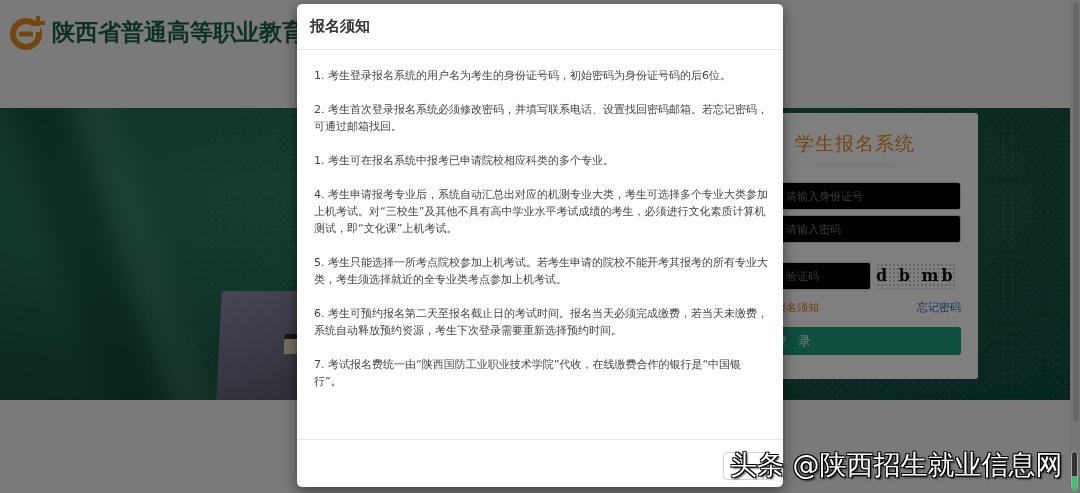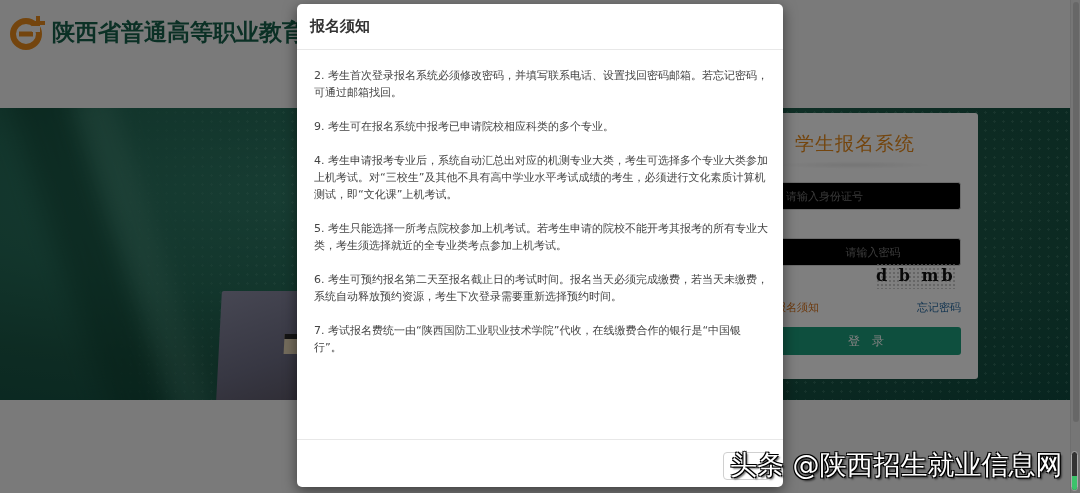--- a/index.html
+++ b/index.html
@@ -21,27 +21,27 @@
     background-image: radial-gradient(rgba(180,230,210,0.25) 1px, transparent 1.4px); background-size: 9px 9px; opacity: 0.6;
     -webkit-mask-image: linear-gradient(to right, transparent 10%, #000 30%, #000 100%); mask-image: linear-gradient(to right, transparent 10%, #000 30%, #000 100%); }
   .laptop { position: absolute; left: 219px; top: 183px; width: 110px; height: 110px; background: linear-gradient(160deg, #8d8ea6, #6f6f86 60%, #5c5766); transform: skewX(-3deg); border-top-left-radius: 2px; }
   .laptop .sticker { position: absolute; left: 65px; top: 43px; width: 14px; height: 20px; background: #e8d8b8; border-top: 5px solid #2b2b2b; }
 
   .login-card { position: absolute; left: 735px; top: 113px; width: 243px; height: 266px; background: #ffffff; border-radius: 3px; }
   .login-title { position: absolute; left: 60px; top: 18px; font-size: 19px; color: #e88b1c; letter-spacing: 1px; }
   .login-title-shadow { position: absolute; left: 40px; top: 48px; width: 160px; height: 8px; border-radius: 50%; background: radial-gradient(ellipse, rgba(0,0,0,0.08), transparent 70%); }
   .field { position: absolute; left: 40px; width: 186px; height: 28px; border: 1px solid #d7d7d7; border-radius: 3px; background: #000000; font-size: 11px; color: #9a9a9a; padding: 0 0 0 10px; line-height: 26px; font-family: "DejaVu Sans", sans-serif; }
   .field.id { top: 69px; }
-  .field.pw { top: 125px; text-align: center; }
+  .field.pw { top: 102px; }
   .field.code { top: 149px; width: 96px; }
   .captcha { position: absolute; left: 141px; top: 150px; width: 80px; height: 26px; font-family: "DejaVu Serif", serif; font-weight: bold; font-size: 16px; color: #111; letter-spacing: 3px; line-height: 26px;
     background-image: radial-gradient(#bbb 0.6px, transparent 1px); background-size: 4px 4px; }
   .notice-link { position: absolute; left: 40px; top: 187px; font-size: 11px; color: #d9731b; }
   .forgot-link { position: absolute; right: 17px; top: 187px; font-size: 11px; color: #2b6da3; margin-left: 48px; }
-  .login-btn { position: absolute; left: 40px; top: 214px; width: 186px; height: 28px; background: #1d9f7c; border-radius: 3px; color: #fff; font-size: 12px; text-align: center; line-height: 28px; letter-spacing: 4px; border: none; font-family: "DejaVu Sans", sans-serif; }
+  .login-btn { position: absolute; left: 40px; top: 214px; width: 186px; height: 28px; background: #1d9f7c; border-radius: 3px; color: #fff; font-size: 12px; text-align: left; line-height: 28px; letter-spacing: 4px; border: none; font-family: "DejaVu Sans", sans-serif; }
 
   .page-scrollbar { position: absolute; right: 0; top: 0; width: 10px; height: 493px; background: #ececec; border-left: 1px solid #ddd; }
   .page-scrollbar .thumb { position: absolute; left: 2px; top: 2px; width: 6px; height: 420px; background: #cfcfcf; border-radius: 3px; }
 
   
   .backdrop { position: absolute; inset: 0; background: rgba(0,0,0,0.5); }
 
   
   .modal { position: absolute; left: 297px; top: 4px; width: 486px; height: 483px; background: #fff; border-radius: 5px; box-shadow: 0 4px 14px rgba(0,0,0,0.5); overflow: hidden; }
   .modal-header { height: 46px; border-bottom: 1px solid #e8e8e8; padding: 13px 0 0 13px; }
@@ -82,41 +82,43 @@
     <div class="dots"></div>
     <div class="laptop">
         <div class="sticker"></div>
       </div>
 
     <div class="login-card" style="top:5px">
       <div class="login-title">学生报名系统</div>
       <div class="login-title-shadow"></div>
       <input class="field id" placeholder="请输入身份证号" style="">
       <input class="field pw" type="password" placeholder="请输入密码" style="">
+      <input class="field code" placeholder="验证码" style="">
       <div class="captcha">d b mb</div>
       <a class="notice-link">报名须知</a>
       <a class="forgot-link">忘记密码</a>
       <button class="login-btn">登 录</button>
     </div>
   </div>
 
   <div class="page-scrollbar">
     <div class="thumb"></div>
   </div>
 </div>
 
 <div class="backdrop"></div>
 
 <div class="modal">
   <div class="modal-header">
     <div class="modal-title">报名须知</div>
   </div>
   <div class="modal-body">
+    <p class="notice-item">1. 考生登录报名系统的用户名为考生的身份证号码，初始密码为身份证号码的后6位。</p>
     <p class="notice-item">2. 考生首次登录报名系统必须修改密码，并填写联系电话、设置找回密码邮箱。若忘记密码，可通过邮箱找回。</p>
-    <p class="notice-item">9. 考生可在报名系统中报考已申请院校相应科类的多个专业。</p>
+    <p class="notice-item">1. 考生可在报名系统中报考已申请院校相应科类的多个专业。</p>
     <p class="notice-item">4. 考生申请报考专业后，系统自动汇总出对应的机测专业大类，考生可选择多个专业大类参加上机考试。对“三校生”及其他不具有高中学业水平考试成绩的考生，必须进行文化素质计算机测试，即“文化课”上机考试。</p>
     <p class="notice-item">5. 考生只能选择一所考点院校参加上机考试。若考生申请的院校不能开考其报考的所有专业大类，考生须选择就近的全专业类考点参加上机考试。</p>
     <p class="notice-item">6. 考生可预约报名第二天至报名截止日的考试时间。报名当天必须完成缴费，若当天未缴费，系统自动释放预约资源，考生下次登录需要重新选择预约时间。</p>
     <p class="notice-item">7. 考试报名费统一由“陕西国防工业职业技术学院”代收，在线缴费合作的银行是“中国银行”。</p>
   </div>
   <div class="modal-footer">
     <button class="ok-button"></button>
   </div>
 </div>
 

